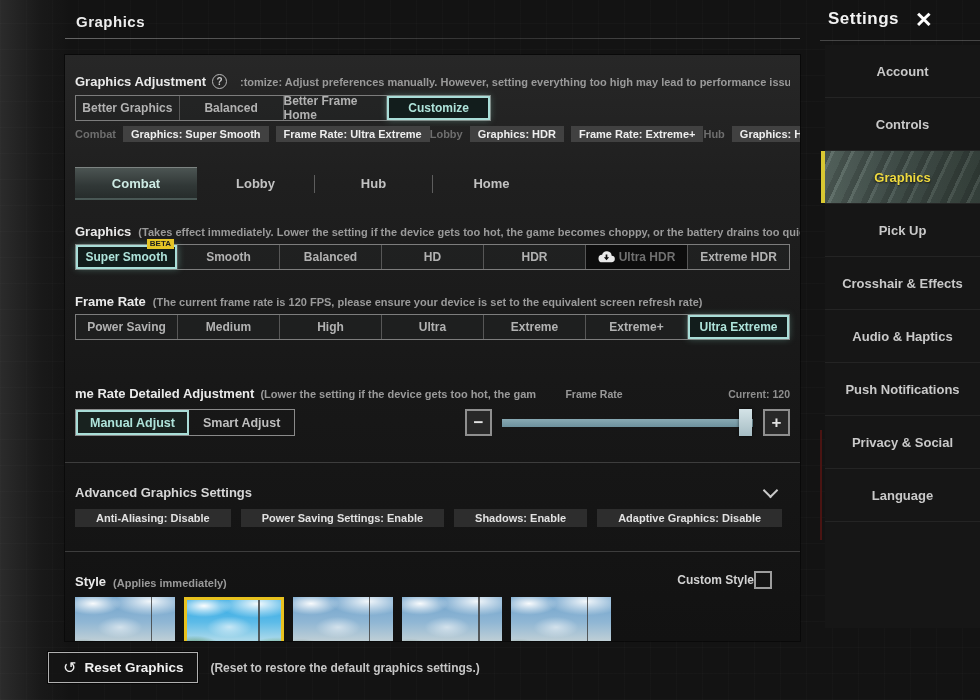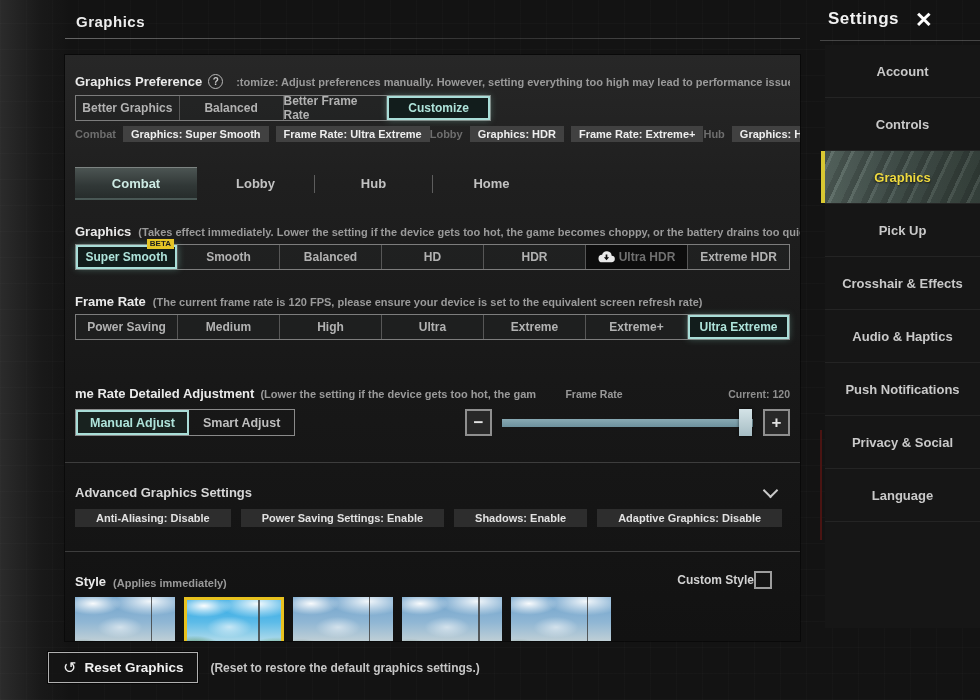--- a/index.html
+++ b/index.html
@@ -148,29 +148,29 @@
 </style>
 </head>
 <body>
 
 <div class="page-title">Graphics</div>
 <div class="title-rule"></div>
 
 <div class="panel">
 
   <div class="sec-row" style="margin-top:19px;">
-    <span class="sec-title">Graphics Preference</span>
+    <span class="sec-title">Graphics Adjustment</span>
     <span class="q-icon">?</span>
     <span class="sec-note">:tomize: Adjust preferences manually. However, setting everything too high may lead to performance issues, such as overheating, batte</span>
   </div>
 
   <div class="opt-group pref-group" style="margin-top:6px;">
     <div class="opt">Better Graphics</div>
     <div class="opt">Balanced</div>
-    <div class="opt">Better Frame Rate</div>
+    <div class="opt">Better Frame Home</div>
     <div class="opt sel">Customize</div>
   </div>
 
   <div class="summary-row">
     <div class="sum-group">
       <span class="scene-lab">Combat</span>
       <span class="sum-tag">Graphics: Super Smooth</span>
       <span class="sum-tag">Frame Rate: Ultra Extreme</span>
     </div>
     <div class="sum-group">

